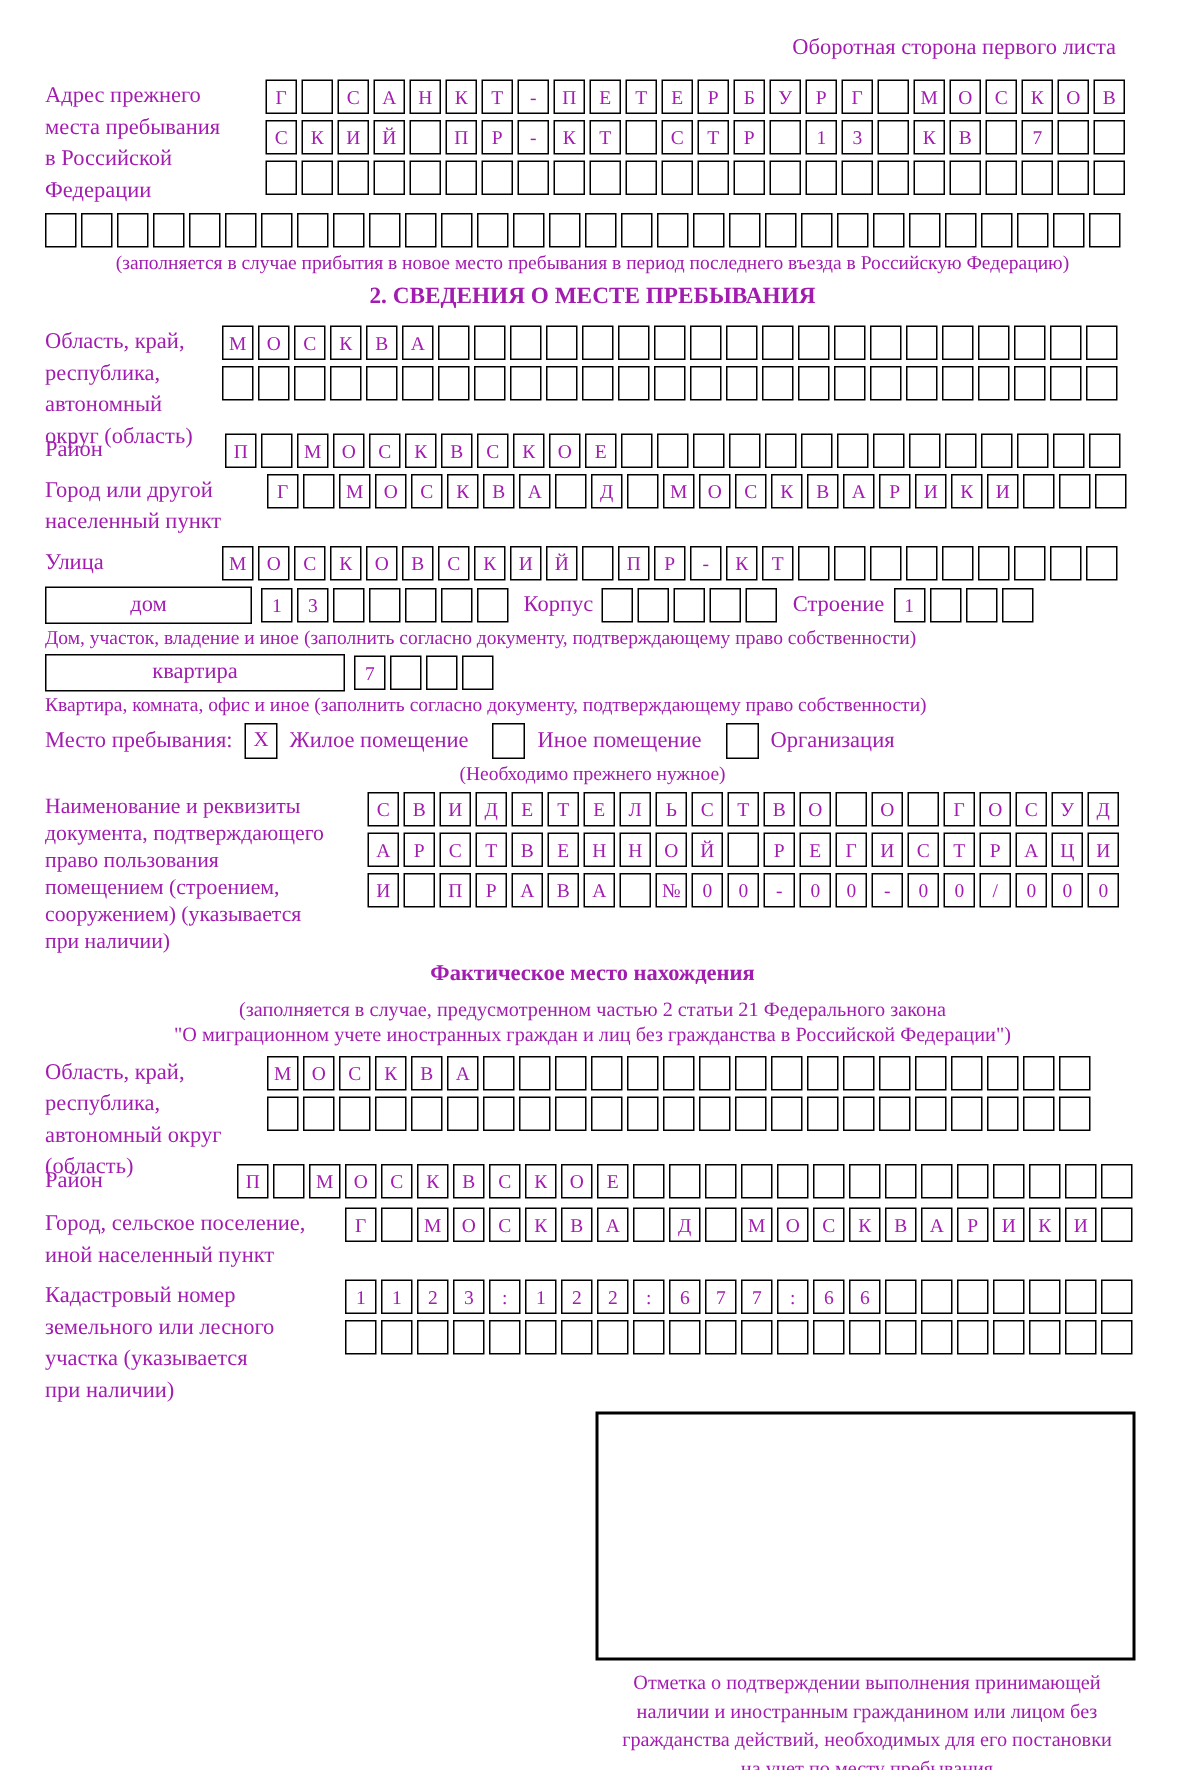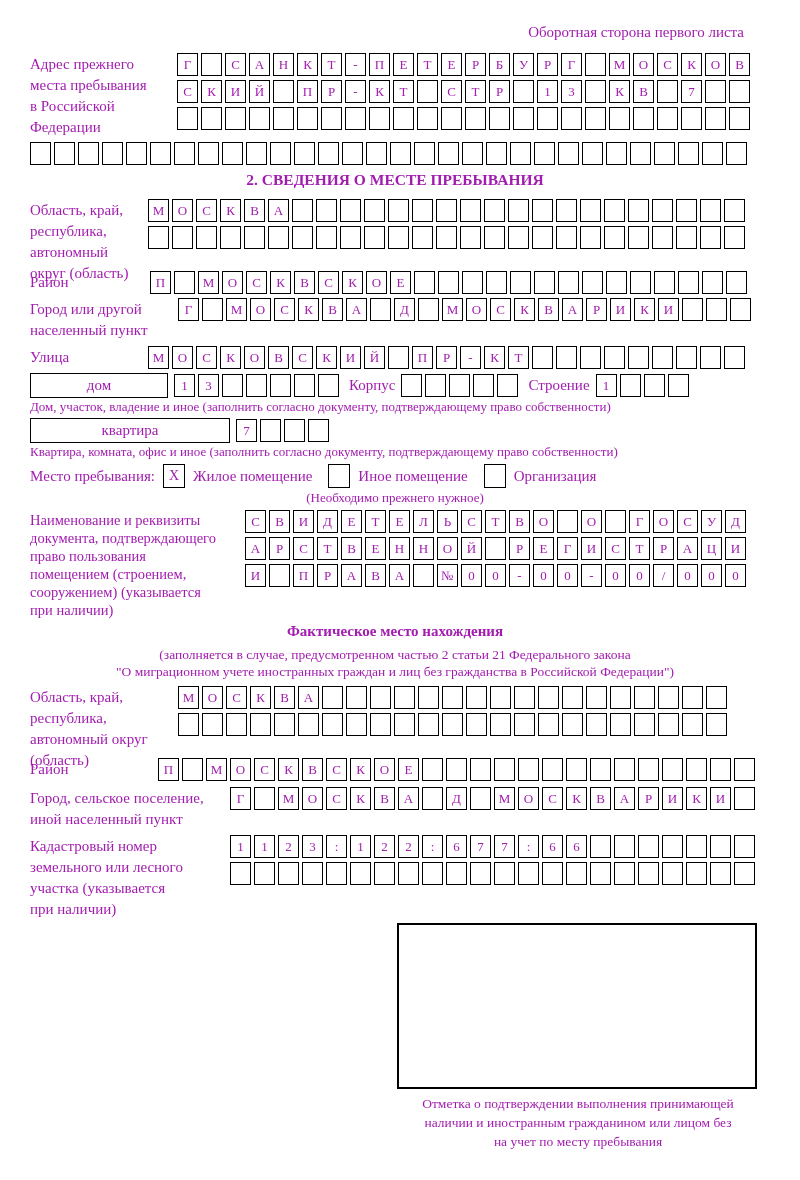--- a/index.html
+++ b/index.html
@@ -181,20 +181,21 @@
       <span class="cell"></span>
       <span class="cell"></span>
       <span class="cell"></span>
       <span class="cell"></span>
       <span class="cell"></span>
       <span class="cell"></span>
       <span class="cell"></span>
       <span class="cell"></span>
       <span class="cell"></span>
     </div>
+  <div class="note center">(заполняется в случае прибытия в новое место пребывания в период последнего въезда в Российскую Федерацию)</div>
 
   <div class="sec-title">2. СВЕДЕНИЯ О МЕСТЕ ПРЕБЫВАНИЯ</div>
 
   <div class="field h-oblast">
     <div class="flabel w118">
         <div class="lbl-line">Область, край,</div>
         <div class="lbl-line">республика,</div>
         <div class="lbl-line">автономный</div>
         <div class="lbl-line">округ (область)</div>
       </div>
@@ -669,16 +670,17 @@
           <span class="cell"></span>
           <span class="cell"></span>
         </div>
     </div>
   </div>
 
   <div class="stampbox"></div>
   <div class="stamp-caption">
       <div class="lbl-line">Отметка о подтверждении выполнения принимающей</div>
       <div class="lbl-line">наличии и иностранным гражданином или лицом без</div>
+      <div class="lbl-line">гражданства действий, необходимых для его постановки</div>
       <div class="lbl-line">на учет по месту пребывания</div>
     </div>
 
 </div>
 
 </body></html>

